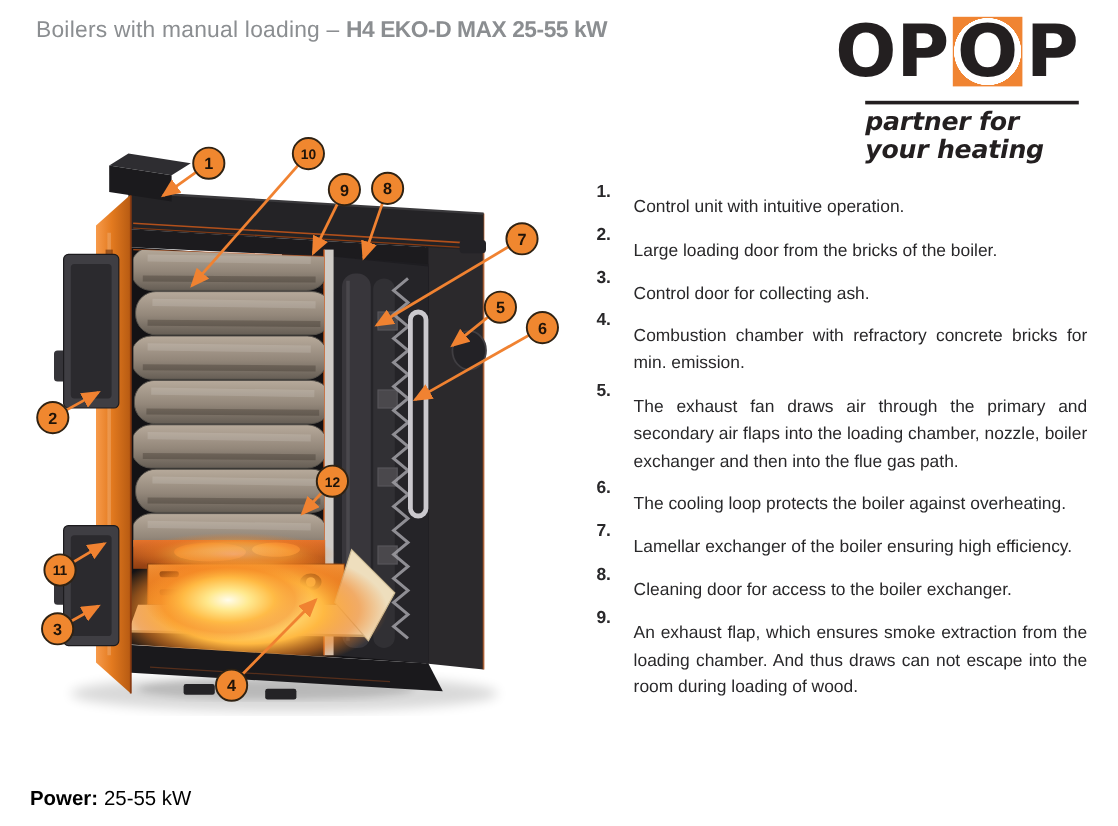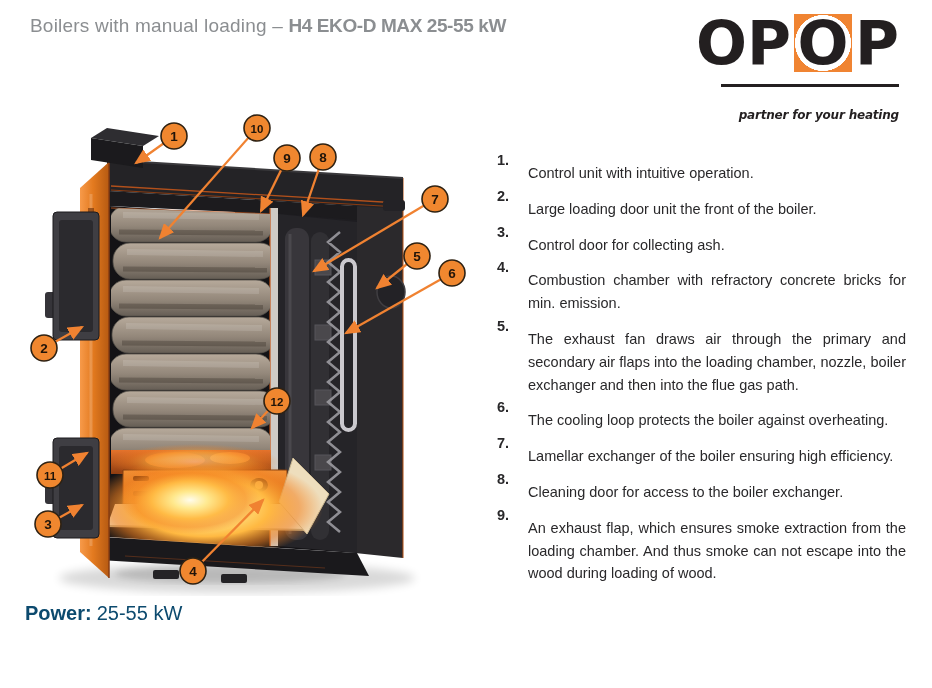--- a/index.html
+++ b/index.html
@@ -12,37 +12,37 @@
   .title .model{font-weight:bold;letter-spacing:-.4px;}
 
   .logo{position:absolute;top:12px;right:33px;display:flex;flex-direction:column;align-items:flex-end;}
   .logo-row{display:flex;align-items:center;height:62px;
             font-family:"DejaVu Sans",sans-serif;font-weight:bold;
             font-size:60px;line-height:60px;color:#231f20;}
   .logo-row .letter{display:block;}
   .logo-sq{width:58px;height:58px;margin:0 3px;
            background:radial-gradient(closest-side,#ffffff 96%,#f08432 97%);
            display:flex;align-items:center;justify-content:center;}
-  .tagline{margin-top:10px;width:178px;border-top:3px solid #231f20;padding-top:21px;
+  .tagline{margin-top:10px;width:178px;border-top:3px solid #231f20;padding-top:2px;
            font-family:"DejaVu Sans",sans-serif;font-style:italic;font-weight:bold;
-           font-size:12px;text-align:right;color:#231f20;letter-spacing:-.2px;}
+           font-size:21px;text-align:left;color:#231f20;letter-spacing:-.2px;}
 
   
   .diagram{position:absolute;left:25px;top:110px;width:460px;height:505px;}
   .diagram svg{display:block;}
 
   
   .features{position:absolute;left:497px;top:149px;width:409px;margin:0;padding:0;
             list-style:none;font-size:14.5px;line-height:22.8px;color:#29282a;}
   .features li{display:flex;}
   .features .num{flex:0 0 31px;font-weight:bold;}
   .features .txt{flex:1;text-align:justify;margin-top:13px;}
 
   
-  .specs{position:absolute;left:25px;top:602px;font-size:20px;line-height:23px;color:#0c4a6e;}
+  .specs{position:absolute;left:25px;top:654px;font-size:17px;line-height:23px;color:#000000;}
   .specs b{font-weight:bold;margin-right:5px;}
 </style>
 </head>
 <body>
 
 <div class="page">
 
   <h1 class="title"><span>Boilers with manual loading – </span><span class="model">H4 EKO-D MAX 25-55 kW</span></h1>
 
   <div class="logo">
@@ -275,21 +275,21 @@
     </svg>
   </div>
 
   <ol class="features">
     <li>
         <span class="num">1.</span>
         <span class="txt">Control unit with intuitive operation.</span>
       </li>
     <li>
         <span class="num">2.</span>
-        <span class="txt">Large loading door unit the front of the boiler.</span>
+        <span class="txt">Large loading door from the bricks of the boiler.</span>
       </li>
     <li>
         <span class="num">3.</span>
         <span class="txt">Control door for collecting ash.</span>
       </li>
     <li>
         <span class="num">4.</span>
         <span class="txt">Combustion chamber with refractory concrete bricks for min. emission.</span>
       </li>
     <li>
@@ -303,21 +303,21 @@
     <li>
         <span class="num">7.</span>
         <span class="txt">Lamellar exchanger of the boiler ensuring high efficien­cy.</span>
       </li>
     <li>
         <span class="num">8.</span>
         <span class="txt">Cleaning door for access to the boiler exchanger.</span>
       </li>
     <li>
         <span class="num">9.</span>
-        <span class="txt">An exhaust flap, which ensures smoke extraction from the loading chamber. And thus smoke can not escape into the wood during loading of wood.</span>
+        <span class="txt">An exhaust flap, which ensures smoke extraction from the loading chamber. And thus draws can not escape into the room during loading of wood.</span>
       </li>
   </ol>
 
   <div class="specs">
     <div><b>Power:</b><span>25-55 kW</span></div>
   </div>
 
 </div>
 
 </body></html>

